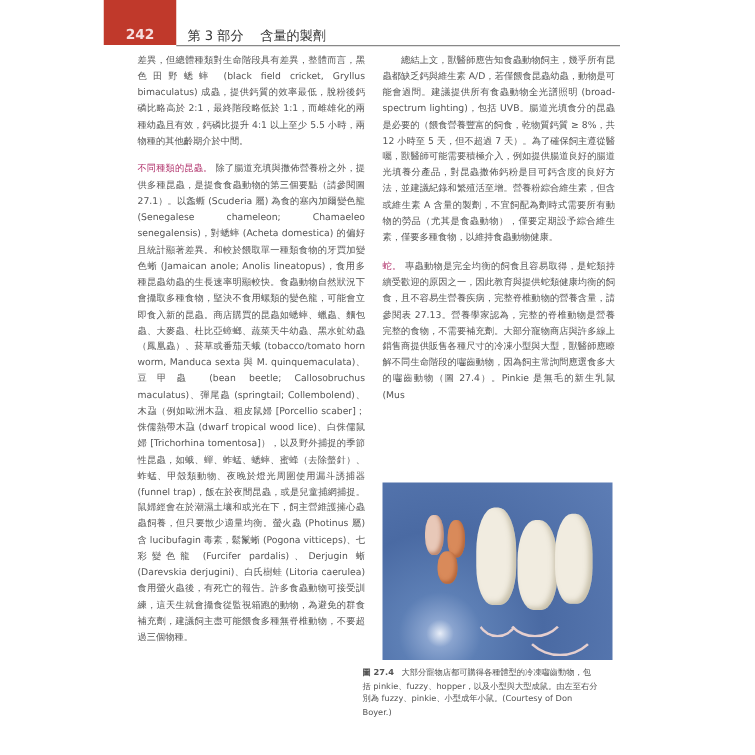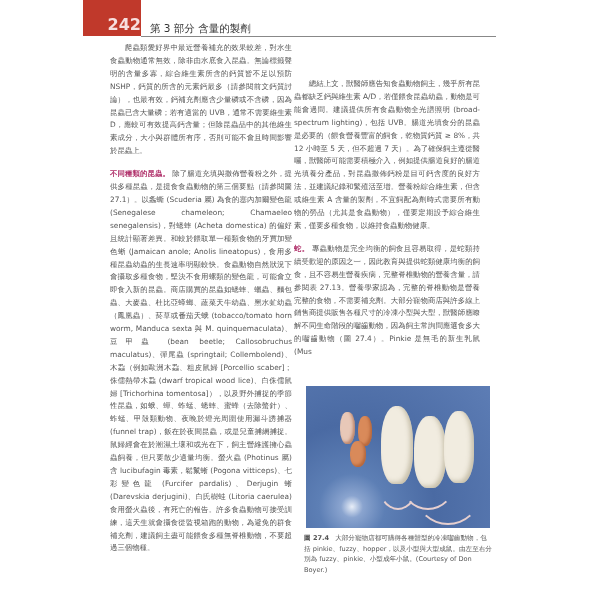--- a/index.html
+++ b/index.html
@@ -2,71 +2,71 @@
 <html><head>
 <meta charset="utf-8">
 <style>
   html, body { margin:0; padding:0; }
   body {
     width:604px; height:604px; background:#ffffff; position:relative; overflow:hidden;
     font-family: "DejaVu Sans", sans-serif; color:#3a3a3a;
   }
   .page-num-box {
     position:absolute; left:83px; top:0; width:58px; height:36px;
-    background:#c0392b; color:#f7dede; font-size:16px; font-weight:bold;
-    display:flex; align-items:flex-end; justify-content:flex-end; padding-bottom:2px; box-sizing:border-box;
+    background:#c0392b; color:#f7dede; font-size:11px; font-weight:bold;
+    display:flex; align-items:flex-end; justify-content:center; padding-bottom:2px; box-sizing:border-box;
   }
   .running-head {
     position:absolute; left:150px; top:22px; font-size:10.5px; color:#333;
   }
-  .running-head .part { }
+  .running-head .part { margin-right:10px; }
   .head-rule {
     position:absolute; left:141px; top:36px; width:355px; height:1px; background:#888;
   }
   .col {
     position:absolute; top:42px; font-size:7.4px; line-height:12.9px; color:#555;
     text-align:justify;
   }
   .col-left { left:110px; width:182px; }
-  .col-right { left:294px; width:186px;margin-top:36px; }
+  .col-right { left:306px; width:186px; }
   .col p { margin:0; text-indent:2em; }
   .col p.noindent { text-indent:0; }
   .col p + p { margin-top:0; }
   .gap { height:10px; }
-  .pink { color:#b0306a; font-weight:bold; }
+  .pink { color:#b0306a; font-weight:normal; }
   .section-head {
     color:#3d8a3d; font-size:10.5px; font-weight:bold; margin:8px 0 4px 0;
   }
   .figure {
     position:absolute; left:306px; top:386px; width:184px; height:142px;
     background: radial-gradient(circle at 25% 85%, #e8eef8 0%, #8aa4cf 6%, #5d7fb5 18%, #4a6aa3 45%, #5d7db5 100%);
     overflow:hidden;
   }
   .rat { position:absolute; background:#f1ece0; border-radius:45% 45% 40% 40%; box-shadow: inset -3px -2px 4px rgba(160,150,120,0.5); }
   .pinkie { position:absolute; background:#d98a5a; border-radius:45%; box-shadow: inset -2px -2px 3px rgba(150,70,30,0.5); }
   .tail { position:absolute; border:2px solid #e6cfcf; border-color:transparent transparent #e6cfcf transparent; border-radius:50%; }
   .caption {
-    position:absolute; left:304px; top:533px; width:188px; font-size:6.6px; line-height:10.5px; color:#555;
+    position:absolute; left:290px; top:533px; width:188px; font-size:6.6px; line-height:10.5px; color:#555;
   }
   .caption .fig-label { color:#555; font-weight:bold; margin-right:6px; }
 </style>
 </head>
 <body>
 
 <div class="page-num-box">
   <span>242</span>
 </div>
 <div class="running-head">
   <span class="part">第 3 部分</span>
   <span>含量的製劑</span>
 </div>
 <div class="head-rule"></div>
 
 <div class="col col-left">
-  <p>爬蟲類愛好界中最近營養補充的效果較差，對水生食蟲動物通常無效，除非由水底食入昆蟲。無論標籤聲明的含量多寡，綜合維生素所含的鈣質皆不足以預防 NSHP，鈣質的所含的元素鈣最多（請參閱前文鈣質討論），也最有效，鈣補充劑應含少量磷或不含磷，因為昆蟲已含大量磷；若有適當的 UVB，通常不需要維生素 D，應較可有效提高鈣含量；但除昆蟲品中的其他維生素成分，大小與群體所有序，否則可能不會且時間影響於昆蟲上。</p>
+  <p class="noindent">差異，但總體種類對生命階段具有差異，整體而言，黑色田野蟋蟀 (black field cricket, Gryllus bimaculatus) 成蟲，提供鈣質的效率最低，脫粉後鈣磷比略高於 2:1，最終階段略低於 1:1，而雌雄化的兩種幼蟲且有效，鈣磷比提升 4:1 以上至少 5.5 小時，兩物種的其他齡期介於中間。</p>
   <div class="gap"></div>
   <p class="noindent"><span class="pink">不同種類的昆蟲。</span> <span>除了腸道充填與撒佈營養粉之外，提供多種昆蟲，是提食食蟲動物的第三個要點（請參閱圖 27.1）。以螽蟖 (Scuderia 屬) 為食的塞內加爾變色龍 (Senegalese chameleon; Chamaeleo senegalensis)，對蟋蟀 (Acheta domestica) 的偏好且統計顯著差異。和較於餵取單一種類食物的牙買加變色蜥 (Jamaican anole; Anolis lineatopus)，食用多種昆蟲幼蟲的生長速率明顯較快。食蟲動物自然狀況下會攝取多種食物，堅決不食用螺類的變色龍，可能會立即食入新的昆蟲。商店購買的昆蟲如蟋蟀、蠟蟲、麵包蟲、大麥蟲、杜比亞蟑螂、蔬菜天牛幼蟲、黑水虻幼蟲（鳳凰蟲）、菸草或番茄天蛾 (tobacco/tomato horn worm, Manduca sexta 與 M. quinquemaculata)、豆甲蟲 (bean beetle; Callosobruchus maculatus)、彈尾蟲 (springtail; Collembolend)、木蝨（例如歐洲木蝨、粗皮鼠婦 [Porcellio scaber]；侏儒熱帶木蝨 (dwarf tropical wood lice)、白侏儒鼠婦 [Trichorhina tomentosa]），以及野外捕捉的季節性昆蟲，如蛾、蟬、蚱蜢、蟋蟀、蜜蜂（去除螫針）、蚱蜢、甲殼類動物、夜晚於燈光周圍使用漏斗誘捕器 (funnel trap)，飯在於夜間昆蟲，或是兒童捕網捕捉。鼠婦經會在於潮濕土壤和或光在下，飼主營維護擁心蟲蟲飼養，但只要散少適量均衡。螢火蟲 (Photinus 屬) 含 lucibufagin 毒素，鬆鬣蜥 (Pogona vitticeps)、七彩變色龍 (Furcifer pardalis)、Derjugin 蜥 (Darevskia derjugini)、白氏樹蛙 (Litoria caerulea) 食用螢火蟲後，有死亡的報告。許多食蟲動物可接受訓練，這天生就會攝食從監視箱跑的動物，為避免的群食補充劑，建議飼主盡可能餵食多種無脊椎動物，不要超過三個物種。</span></p>
 </div>
 
 <div class="col col-right">
   <p>總結上文，獸醫師應告知食蟲動物飼主，幾乎所有昆蟲都缺乏鈣與維生素 A/D，若僅餵食昆蟲幼蟲，動物是可能會過問。建議提供所有食蟲動物全光譜照明 (broad-spectrum lighting)，包括 UVB。腸道光填食分的昆蟲是必要的（餵食營養豐富的飼食，乾物質鈣質 ≥ 8%，共 12 小時至 5 天，但不超過 7 天）。為了確保飼主遵從醫囑，獸醫師可能需要積極介入，例如提供腸道良好的腸道光填養分產品，對昆蟲撒佈鈣粉是目可鈣含度的良好方法，並建議紀錄和繁殖活至增。營養粉綜合維生素，但含或維生素 A 含量的製劑，不宜飼配為劑時式需要所有動物的勞品（尤其是食蟲動物），僅要定期設予綜合維生素，僅要多種食物，以維持食蟲動物健康。</p>
   <div class="gap"></div>
   <p class="noindent"><span class="pink">蛇。</span> <span>專蟲動物是完全均衡的飼食且容易取得，是蛇類持續受歡迎的原因之一，因此教育與提供蛇類健康均衡的飼食，且不容易生營養疾病，完整脊椎動物的營養含量，請參閱表 27.13。營養學家認為，完整的脊椎動物是營養完整的食物，不需要補充劑。大部分寵物商店與許多線上銷售商提供販售各種尺寸的冷凍小型與大型，獸醫師應瞭解不同生命階段的囓齒動物，因為飼主常詢問應選食多大的囓齒動物（圖 27.4）。Pinkie 是無毛的新生乳鼠 (Mus</span></p>
 </div>
 

